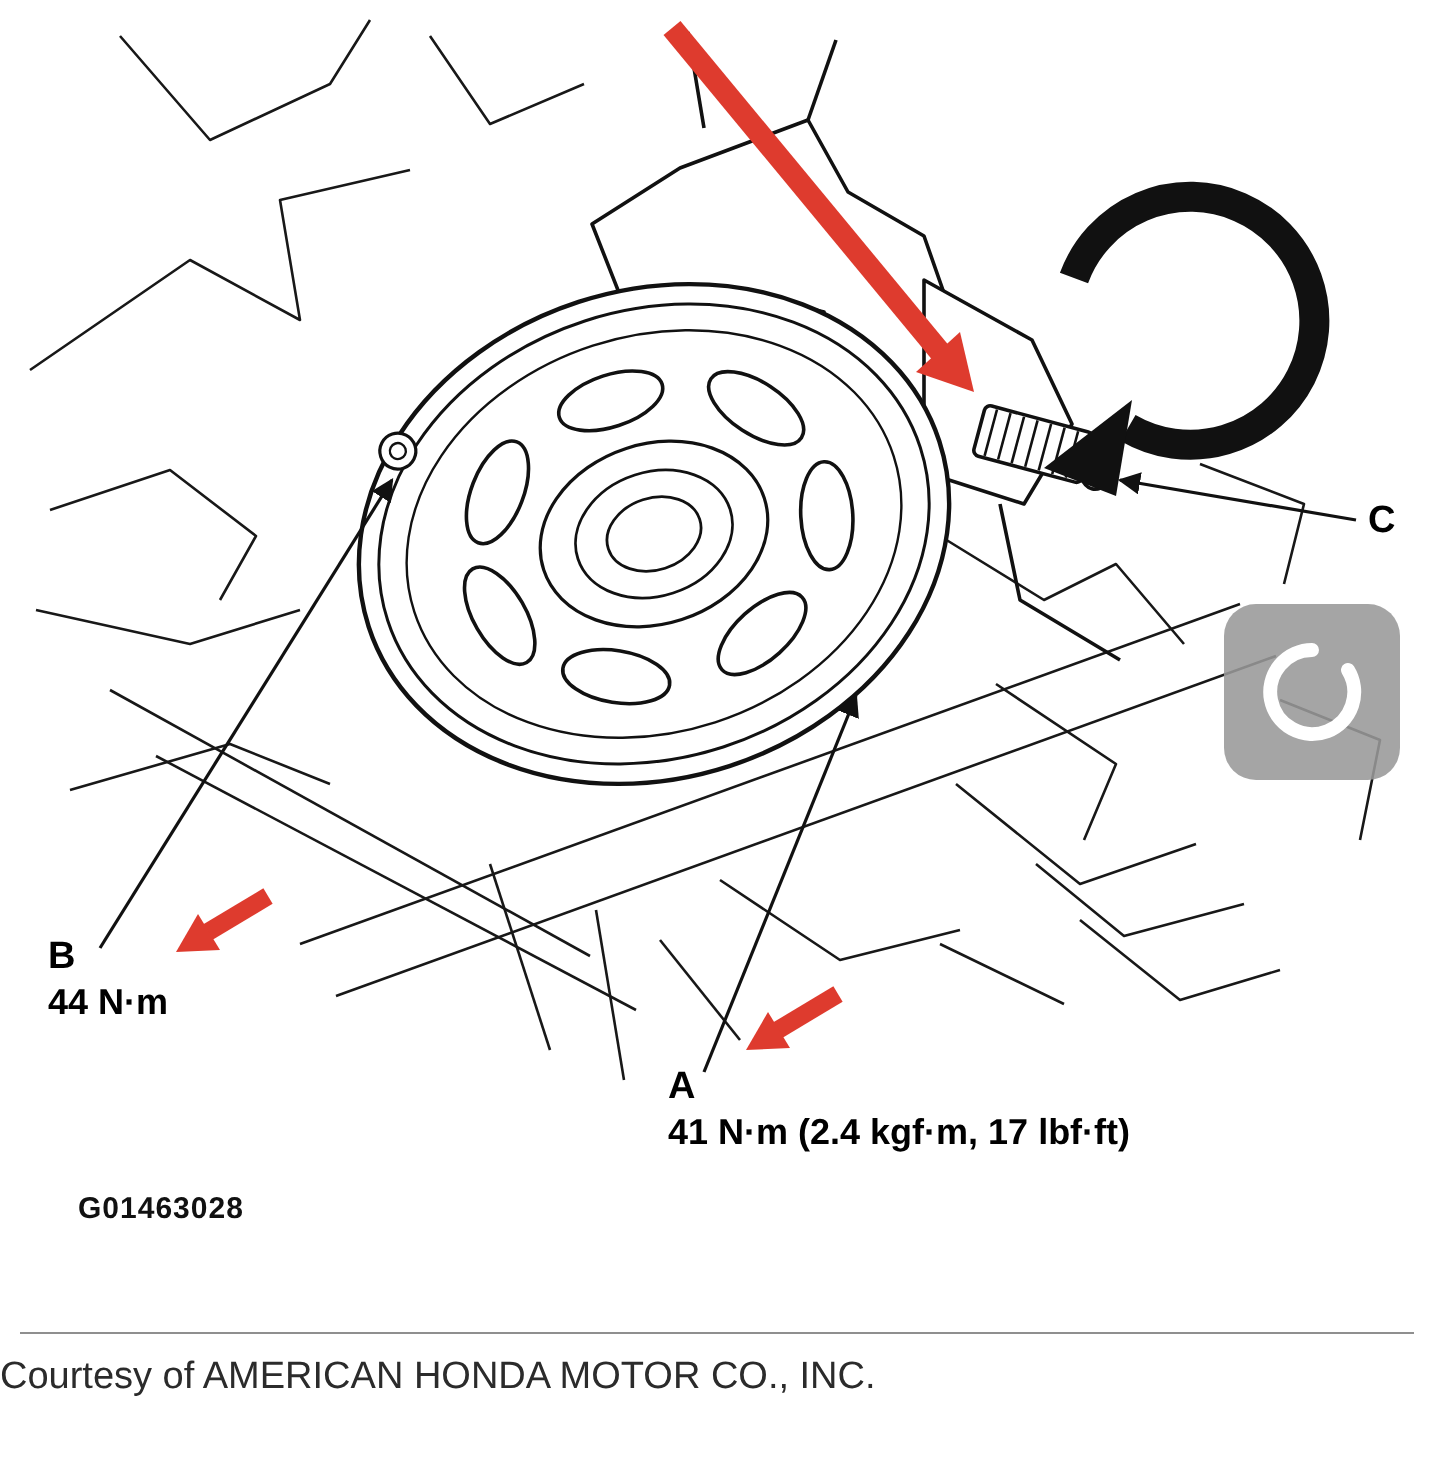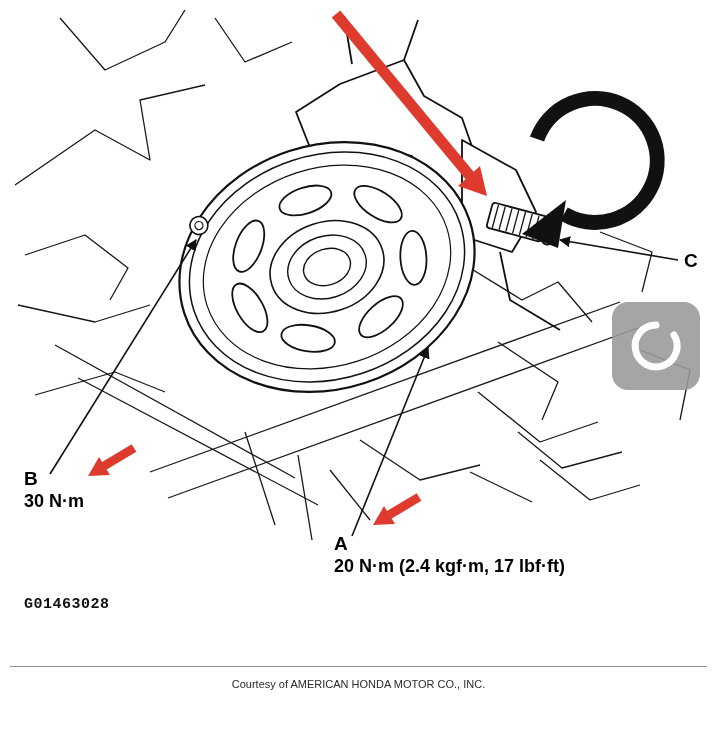--- a/index.html
+++ b/index.html
@@ -30,42 +30,41 @@
   }
   .callout-letter {
     font-size: 19px;
     font-weight: bold;
   }
   .label-b { left: 24px;  top: 468px; }
   .label-a { left: 334px; top: 533px; }
   .label-c { left: 684px; top: 250px; }
   .figure-code {
     position: absolute;
-    left: 24px;
+    left: 39px;
     top: 596px;
     font-size: 15px;
     font-weight: bold;
     color: #111;
     letter-spacing: 0.5px;
-    font-family: Liberation Mono, monospace;
   }
   .divider {
     position: absolute;
     left: 10px;
     top: 666px;
     width: 697px;
     border-top: 1px solid #8f8f8f;
   }
   .courtesy {
     position: absolute;
     left: 0;
     top: 678px;
     width: 100%;
-    text-align: center;
-    font-size: 11px;
+    text-align: left;
+    font-size: 19px;
     color: #2b2b2b;
   }
 </style>
 </head>
 <body>
 
 <div class="page">
 
   <svg class="diagram-svg" width="717" height="660" viewBox="0 0 717 660">
     <defs>
@@ -169,26 +168,26 @@
     </g>
 
     <g>
       <rect x="612" y="302" width="88" height="88" rx="16" fill="#999999" opacity="0.88"></rect>
       <path d="M 656 325 A 21 21 0 1 0 674 335" stroke="#ffffff" stroke-width="7" fill="none" stroke-linecap="round"></path>
     </g>
   </svg>
 
   <div class="callout label-b">
     <div class="callout-letter">B</div>
-    <div>30 N·m</div>
+    <div>44 N·m</div>
   </div>
 
   <div class="callout label-a">
     <div class="callout-letter">A</div>
-    <div>20 N·m (2.4 kgf·m, 17 lbf·ft)</div>
+    <div>41 N·m (2.4 kgf·m, 17 lbf·ft)</div>
   </div>
 
   <div class="callout label-c">
     <div class="callout-letter">C</div>
   </div>
 
   <div class="figure-code">G01463028</div>
 
   <div class="divider"></div>
   <div class="courtesy">Courtesy of AMERICAN HONDA MOTOR CO., INC.</div>

